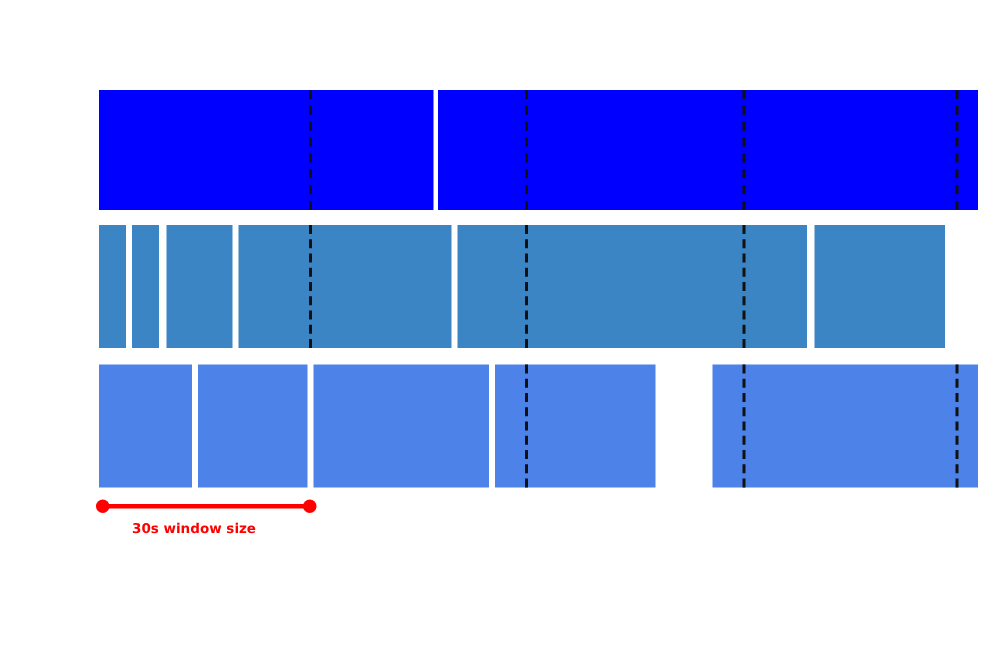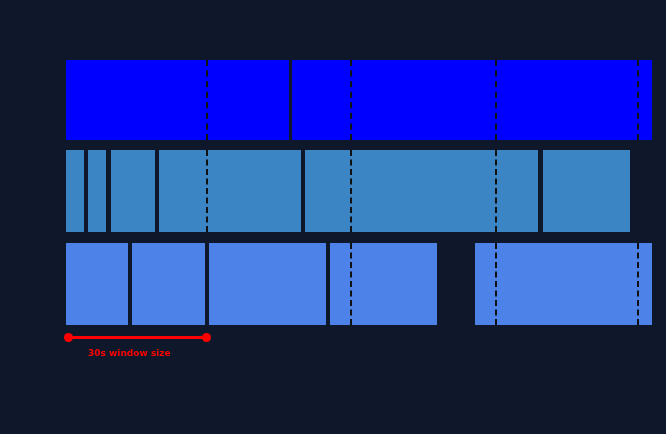--- a/index.html
+++ b/index.html
@@ -7,21 +7,21 @@
     padding: 0;
     background: #000000;
   }
   body {
     font-family: "DejaVu Sans", sans-serif;
   }
   #stage {
     position: relative;
     width: 666px;
     height: 434px;
-    background: #0f172a;
+    background: #ffffff;
     overflow: hidden;
   }
   .row {
     position: absolute;
     left: 0;
     width: 666px;
   }
   .seg {
     position: absolute;
     box-sizing: border-box;

